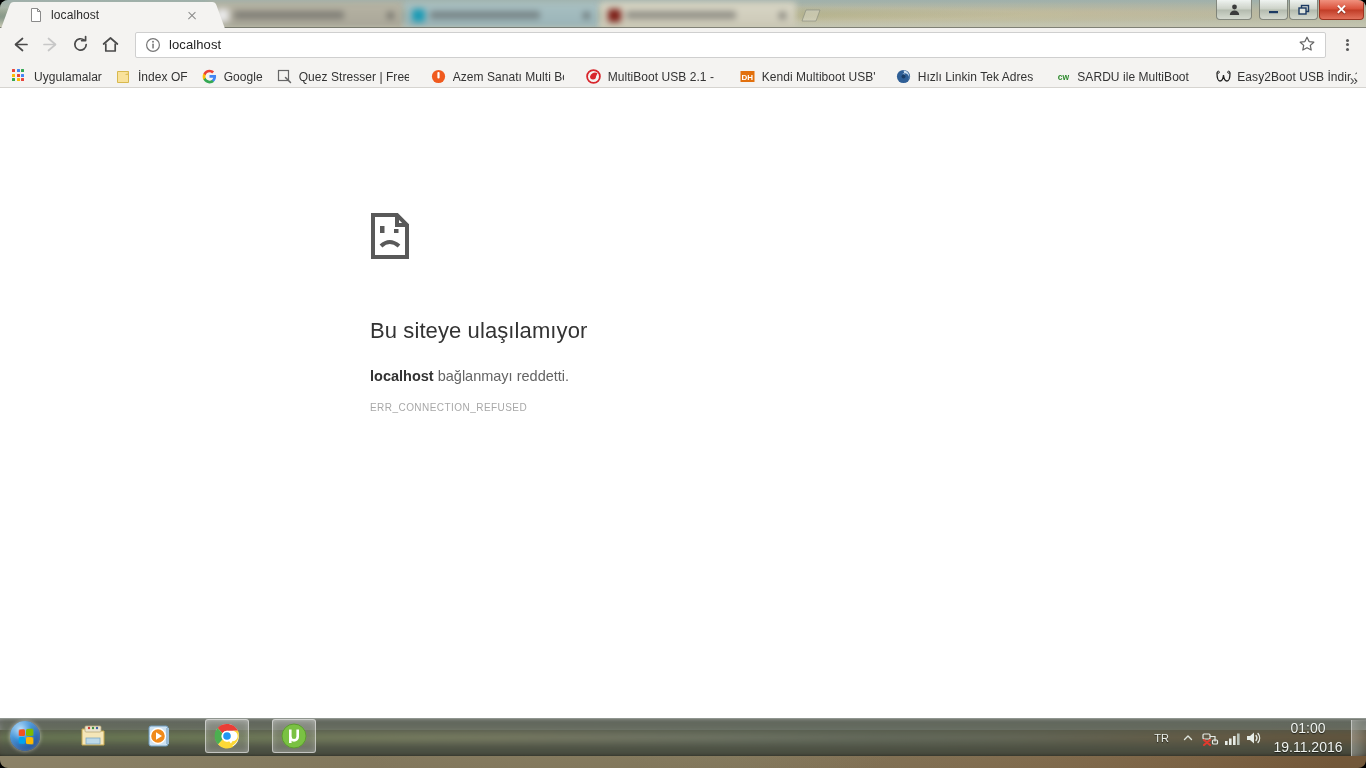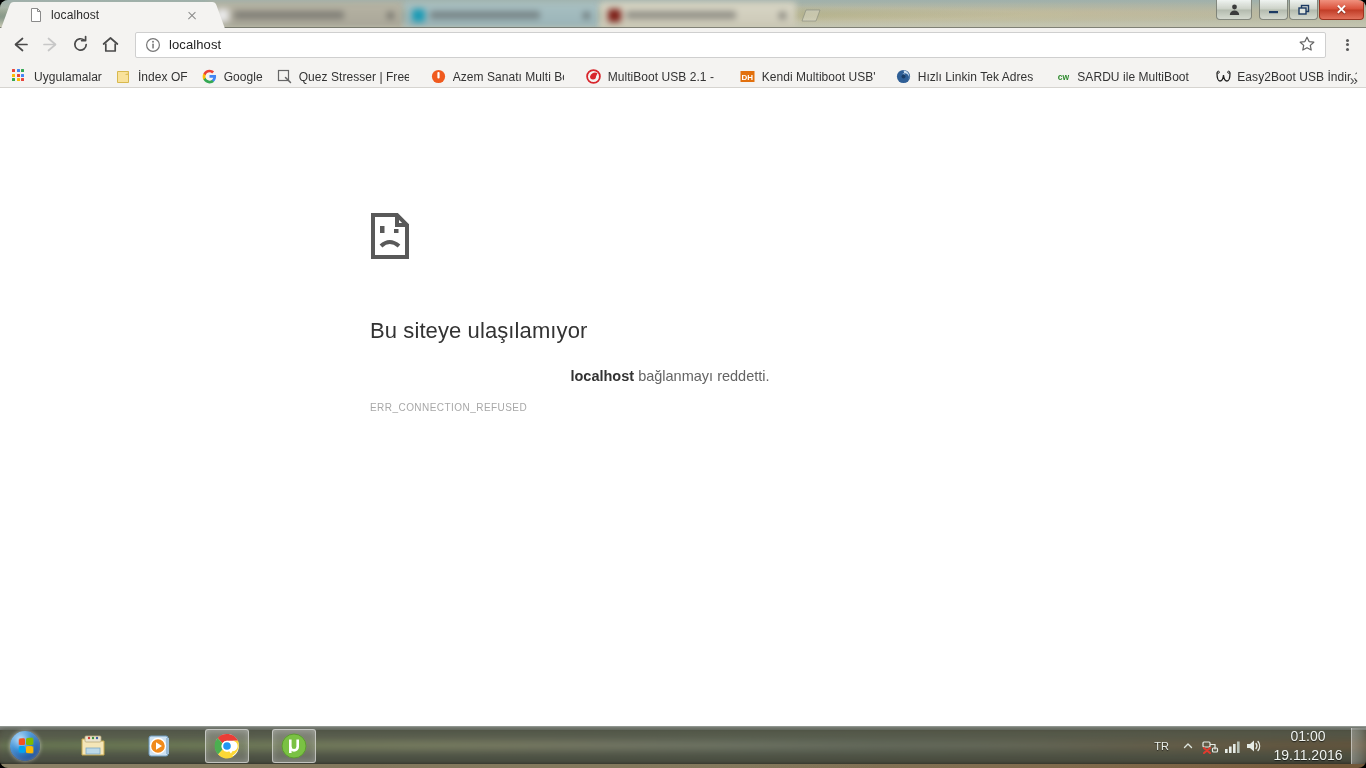--- a/index.html
+++ b/index.html
@@ -201,34 +201,34 @@
     background: #fff;
     overflow: hidden;
   }
   #errbox { position: absolute; left: 370px; top: 124px; width: 600px; }
   #sadicon { width: 40px; height: 48px; margin-bottom: 58px; }
   #err-title {
     font-size: 22px; color: #333; font-weight: normal; margin: 0 0 22px 0;
     letter-spacing: .1px;
   }
   #err-sub {
-    font-size: 14.5px; color: #646464; margin: 0 0 16px 0; line-height: 1.4; text-align: center;
+    font-size: 14.5px; color: #646464; margin: 0 0 16px 0; line-height: 1.4;
   }
   #err-sub b { color: #333; font-weight: bold; }
   #err-list { margin: 0 0 26px 0; padding-left: 38px; color: #646464; font-size: 14.5px; line-height: 1.65; }
   #err-list li { margin: 0; }
   #err-list a { color: #1a73c8; text-decoration: none; }
   #err-code { font-size: 10px; color: #a8a8a8; letter-spacing: .45px; }
 
   
   #taskbar {
-    position: absolute; left: 0; bottom: 4px; width: 1366px; height: 38px;
+    position: absolute; left: 0; bottom: 12px; width: 1366px; height: 38px;
     background: linear-gradient(180deg, rgba(40,45,40,.52) 0%, rgba(25,30,25,.62) 8%, rgba(60,68,58,.45) 50%, rgba(30,35,30,.62) 92%, rgba(15,18,15,.75) 100%);
     border-top: 1px solid rgba(220,230,220,.45);
-    display: flex; align-items: center;
+    display: flex; align-items: flex-start;
     box-sizing: border-box;
     overflow: hidden;
     gap: 19px;
   }
   
   #taskbar-glass {
     position: absolute; inset: 0;
     background:
       radial-gradient(ellipse at 6% 50%, rgba(110,140,80,.75), rgba(110,140,80,0) 30%),
       radial-gradient(ellipse at 30% 50%, rgba(170,165,135,.6), rgba(170,165,135,0) 35%),

